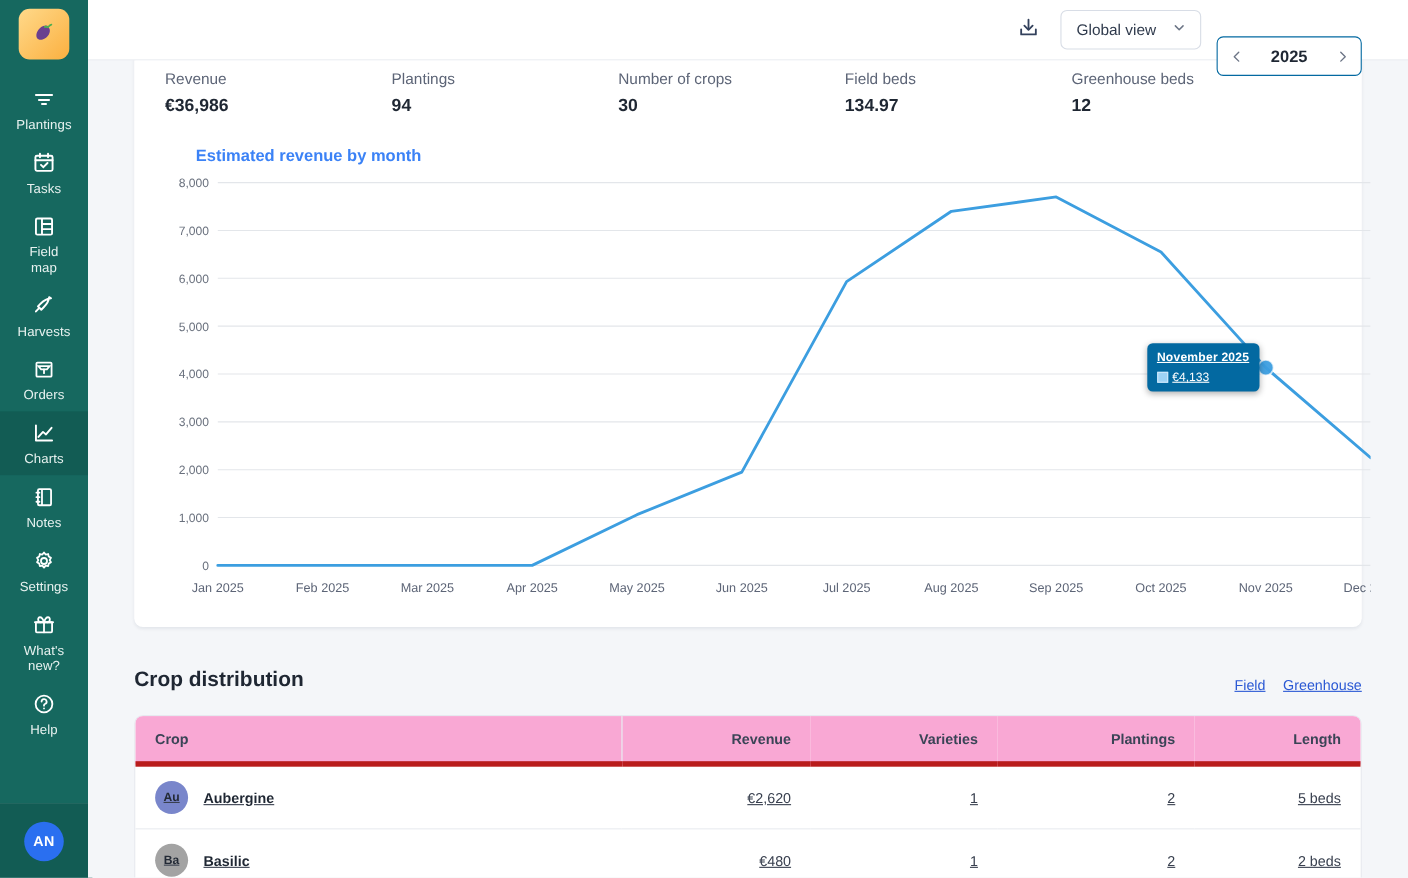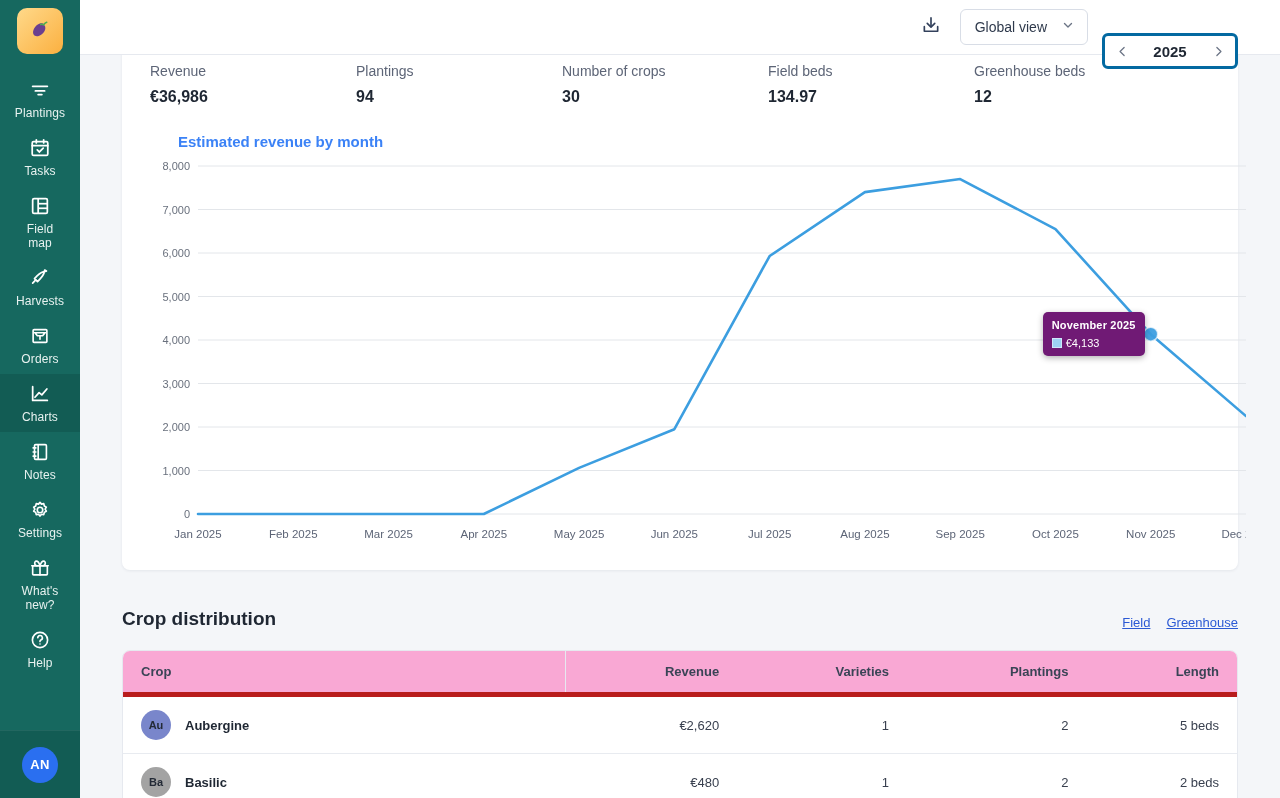--- a/index.html
+++ b/index.html
@@ -65,21 +65,21 @@
     cursor: pointer; border-radius: 4px;
   }
   .select-box {
     height: 36px; min-width: 120px;
     border: 1px solid #d8dde6; border-radius: 6px; background: #fff;
     display: flex; align-items: center; gap: 14px;
     padding: 0 12px 0 14px; cursor: pointer;
   }
   .select-box .sel-label { font-size: 14px; color: #2f3a4c; }
   .year-box {
-    height: 36px; border: 3px solid #0369a1; border-radius: 6px; background: #fff;
+    height: 36px; border: 1px solid #0369a1; border-radius: 6px; background: #fff;
     display: flex; align-items: center; cursor: default; margin-top: 48px;
   }
   .year-arrow {
     width: 34px; height: 34px; display: flex; align-items: center; justify-content: center;
     cursor: pointer; color: #6b7485;
   }
   .year-val { font-size: 15px; font-weight: bold; color: #1f2733; padding: 0 12px; min-width: 62px; text-align: center; }
 
   
   .scroll { height: 743px; overflow: hidden; }
@@ -93,23 +93,23 @@
   .kpi { flex: 0 0 206px; }
   .kpi-label { font-size: 14px; color: #5d6577; line-height: 20px; }
   .kpi-value { font-size: 16px; font-weight: bold; color: #1f2733; margin-top: 6px; line-height: 20px; }
 
   .chart-title { font-size: 15px; font-weight: bold; color: #3b82f6; margin: 26px 0 0 28px; }
 
   .chart-wrap { position: relative; height: 400px; margin: 6px 0 0 0; }
   .chart-svg { display: block; }
 
   .tooltip {
-    position: absolute; background: #701a75; color: #fff;
+    position: absolute; background: #0369a1; color: #fff;
     border-radius: 5px; padding: 6px 9px 7px; font-size: 11px;
-    box-shadow: 0 2px 6px rgba(0,0,0,.3); pointer-events: none;
+    box-shadow: 0 2px 6px rgba(0,0,0,.3); pointer-events: none; text-decoration: underline;
   }
   .tt-title { font-weight: bold; font-size: 11px; line-height: 14px; letter-spacing: .2px; }
   .tt-row { display: flex; align-items: center; gap: 4px; margin-top: 5px; }
   .tt-swatch { width: 10px; height: 10px; background: #9ed3f5; border: 1px solid #cfe8fb; }
   .tt-val { font-size: 11px; line-height: 12px; }
 
   
   .dist-head {
     display: flex; align-items: flex-end; justify-content: space-between;
     margin: 38px 42px 0;
@@ -124,20 +124,21 @@
   }
   table { width: 100%; border-collapse: collapse; }
   thead th {
     background: #f9a8d4; font-size: 13px; font-weight: bold; color: #3a4456;
     padding: 13px 18px; text-align: right; border-bottom: 5px solid #b91c1c;
   }
   thead th.col-crop { text-align: left; width: 442px; border-right: 1px solid #e6e9ef; }
   tbody td {
     padding: 13px 18px; font-size: 13px; color: #39404f; text-align: right;
     border-bottom: 1px solid #e8ebf0;
+    text-decoration: underline;
   }
   tbody td.col-crop { text-align: left; }
   .crop-cell { display: flex; align-items: center; gap: 14px; }
   .crop-avatar {
     width: 30px; height: 30px; border-radius: 50%;
     display: flex; align-items: center; justify-content: center;
     font-size: 11px; font-weight: bold; color: #232a36; flex: 0 0 30px;
   }
   .crop-name { font-size: 13px; font-weight: bold; color: #1f2733; }
 </style>

